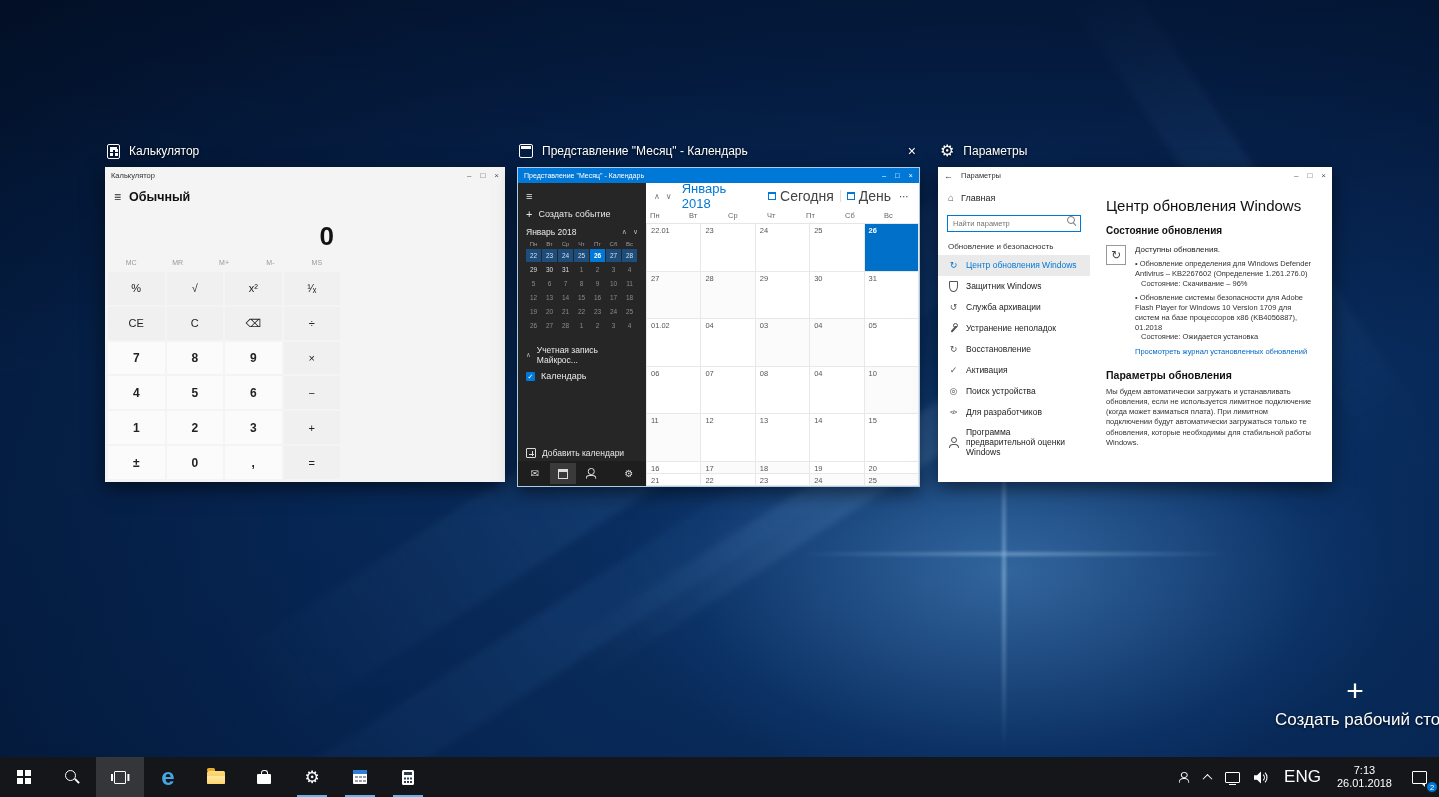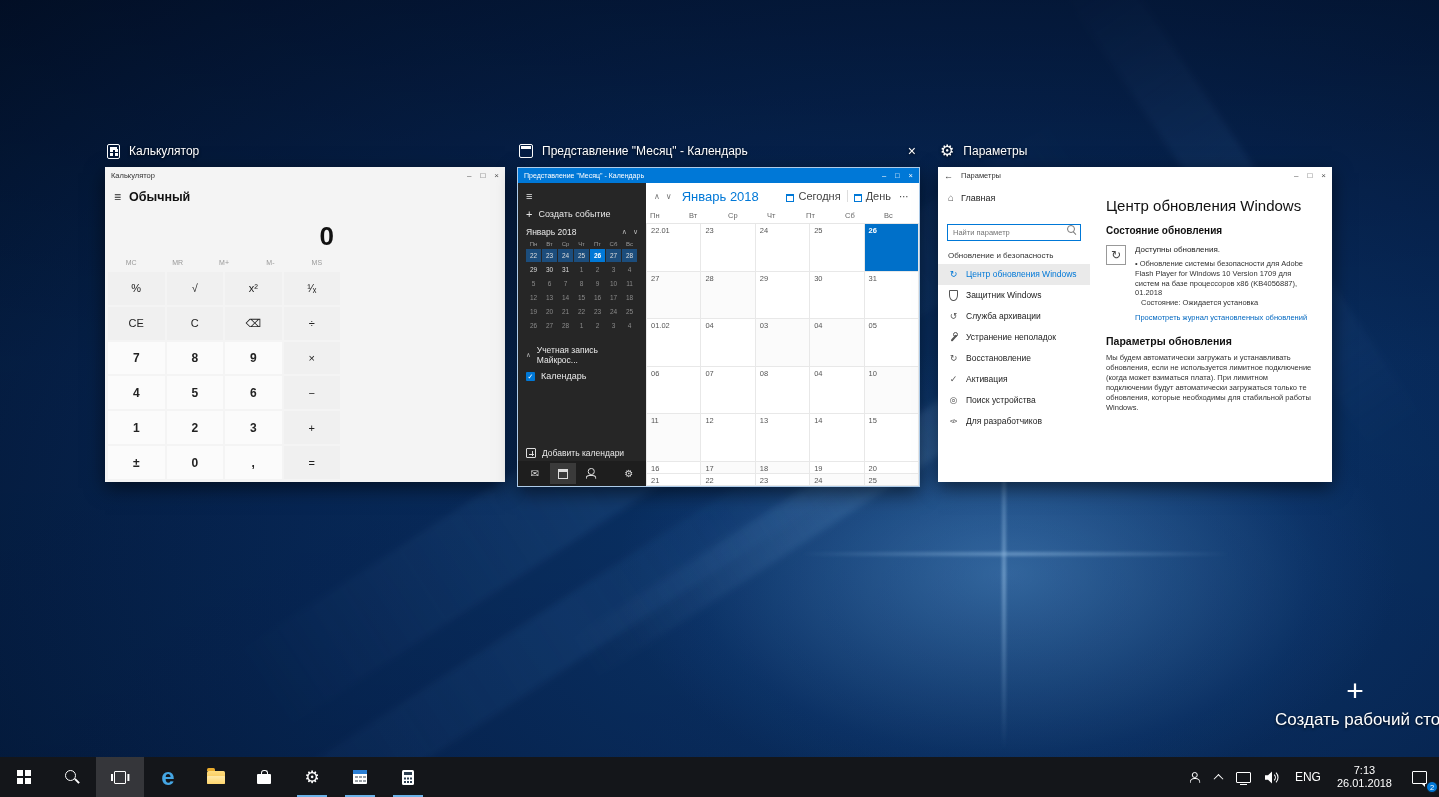--- a/index.html
+++ b/index.html
@@ -110,41 +110,41 @@
   .person-ico::before { content:""; position:absolute; top:0; left:50%; transform:translateX(-50%);
         width:4.5px; height:4.5px; border:1px solid currentColor; border-radius:50%; }
   .person-ico::after { content:""; position:absolute; bottom:0; left:50%; transform:translateX(-50%);
         width:9px; height:3.5px; border:1px solid currentColor; border-bottom:none; border-radius:5px 5px 0 0; }
 
   .cal-main { flex:1; background:#fff; display:flex; flex-direction:column; min-width:0; }
   .cal-topbar { height:26px; display:flex; align-items:center; gap:6px; padding:0 8px; }
   .nav-chev { font-size:8px; color:#777; cursor:pointer; }
   .cal-month-title { font-size:13px; color:#0078d7; margin-left:4px; cursor:pointer; }
   .spacer { flex:1; }
-  .cal-btn { display:flex; align-items:flex-end; gap:4px; font-size:11px; color:#444; cursor:pointer; }
+  .cal-btn { display:flex; align-items:center; gap:4px; font-size:14px; color:#444; cursor:pointer; }
   .cal-btn .mini-ico { width:8px; height:8px; border:1px solid #0078d7; border-top:2.5px solid #0078d7; }
   .vdiv { width:1px; height:12px; background:#ddd; }
   .cal-more { font-size:10px; color:#444; cursor:pointer; padding:0 2px; }
   .cal-dh { display:grid; grid-template-columns:repeat(7,1fr); height:15px; border-bottom:1px solid #e6e6e6; }
   .cal-dh div { font-size:7.5px; color:#666; padding:2px 0 0 4px; }
   .cal-grid { flex:1; display:grid; grid-template-columns:repeat(5,1fr); grid-template-rows:repeat(5,1fr);
               border-left:1px solid #e8e8e8; }
   .cal-cell { border-right:1px solid #e8e8e8; border-bottom:1px solid #e8e8e8; padding:2px 0 0 4px;
               font-size:7.5px; color:#555; cursor:pointer; }
   .cal-cell.wknd { background:#fbfbfb; }
   .cal-cell.today { background:#0070c9; color:#fff; font-weight:bold; }
 
   
   .setwin { width:394px; height:315px; display:flex; flex-direction:column; }
   .set-titlebar .back { font-size:9px; color:#444; margin-right:8px; cursor:pointer; }
   .set-body { flex:1; display:flex; min-height:0; }
   .set-side { width:152px; padding-top:4px; overflow:hidden; }
   .home-row { display:flex; align-items:center; gap:7px; font-size:9px; color:#222; padding:4px 10px; cursor:pointer; }
   .home-ico { font-size:10px; color:#555; }
-  .search-box { position:relative; margin:14px 9px 2px 9px; }
+  .search-box { position:relative; margin:5px 9px 2px 9px; }
   .search-box input { width:100%; height:17px; border:1px solid #0078d7; font-size:7.5px; padding:0 16px 0 5px;
         font-family:inherit; color:#333; outline:none; }
   .mag { position:absolute; right:4px; top:3.5px; width:10px; height:10px; color:#777; }
   .mag::before { content:""; position:absolute; top:0; left:0; width:6px; height:6px; border:1.2px solid currentColor;
         border-radius:50%; }
   .mag::after { content:""; position:absolute; width:1.4px; height:4px; background:currentColor;
         transform:rotate(-45deg); bottom:0; right:1.5px; }
   .set-section { font-size:8px; color:#333; padding:8px 10px 4px 10px; }
   .set-nav { display:flex; flex-direction:column; }
   .nav-item { display:flex; align-items:center; gap:7px; padding:5px 10px; font-size:8.5px; color:#222;
@@ -228,21 +228,21 @@
   .tb-calcico::after { content:""; position:absolute; left:2px; bottom:2px; width:2px; height:2px; background:#2c3e50;
         box-shadow:3px 0 0 #2c3e50, 6px 0 0 #2c3e50, 0 -3.5px 0 #2c3e50, 3px -3.5px 0 #2c3e50, 6px -3.5px 0 #2c3e50; }
 
   .tray { margin-left:auto; display:flex; align-items:center; }
   .tray-btn { height:40px; display:flex; align-items:center; justify-content:center; padding:0 7px; cursor:pointer;
               position:relative; }
   .tray-chev { width:7px; height:7px; border-left:1.5px solid #fff; border-top:1.5px solid #fff;
                transform:rotate(45deg) translate(1px,1px); }
   .netico { position:relative; width:15px; height:11px; border:1.4px solid #fff; border-radius:1px; }
   .netico::after { content:""; position:absolute; left:3px; right:3px; bottom:-3.5px; height:1.4px; background:#fff; }
-  .lang { font-size:12px; padding:12px 8px; }
+  .lang { font-size:17px; padding:12px 8px; }
   .clock { text-align:center; font-size:11px; line-height:13.5px; padding:0 8px; }
   .acico { position:relative; width:15px; height:13px; border:1.4px solid #fff; border-radius:1px; }
   .acico::after { content:""; position:absolute; right:1px; bottom:-4px; width:0; height:0;
         border-left:4px solid transparent; border-top:4px solid #fff; }
   .badge { position:absolute; right:1px; bottom:4px; min-width:12px; height:12px; border-radius:50%; background:#0078d7;
         color:#fff; font-size:7.5px; display:flex; align-items:center; justify-content:center; border:1px solid #14161a; }
 </style>
 </head>
 <body>
 
@@ -546,32 +546,40 @@
               <span class="nav-label">Активация</span>
             </div>
             <div class="nav-item">
               <span class="nav-ico locate-icon"></span>
               <span class="nav-label">Поиск устройства</span>
             </div>
             <div class="nav-item">
               <span class="nav-ico developers-icon"></span>
               <span class="nav-label">Для разработчиков</span>
             </div>
+            <div class="nav-item">
+              <span class="nav-ico insider-icon"></span>
+              <span class="nav-label">Программа предварительной оценки Windows</span>
+            </div>
           </div>
       </div>
       <div class="set-main">
         <div class="set-title">Центр обновления Windows</div>
         <div class="set-sub">Состояние обновления</div>
         <div class="set-status">
           <div class="status-ico">
             <span>↻</span>
           </div>
           <div class="status-texts">
             <div class="avail">Доступны обновления.</div>
             <div>
+                <div class="upd-item">
+                  <div class="upd-text">Обновление определения для Windows Defender Antivirus – KB2267602 (Определение 1.261.276.0)</div>
+                  <div class="upd-status">Состояние: Скачивание – 96%</div>
+                </div>
                 <div class="upd-item">
                   <div class="upd-text">Обновление системы безопасности для Adobe Flash Player for Windows 10 Version 1709 для систем на базе процессоров x86 (KB4056887), 01.2018</div>
                   <div class="upd-status">Состояние: Ожидается установка</div>
                 </div>
               </div>
             <span class="hist-link">Просмотреть журнал установленных обновлений</span>
           </div>
         </div>
         <div class="opt-head">Параметры обновления</div>
         <div class="opt-text">Мы будем автоматически загружать и устанавливать обновления, если не используется лимитное подключение (когда может взиматься плата). При лимитном подключении будут автоматически загружаться только те обновления, которые необходимы для стабильной работы Windows.</div>

